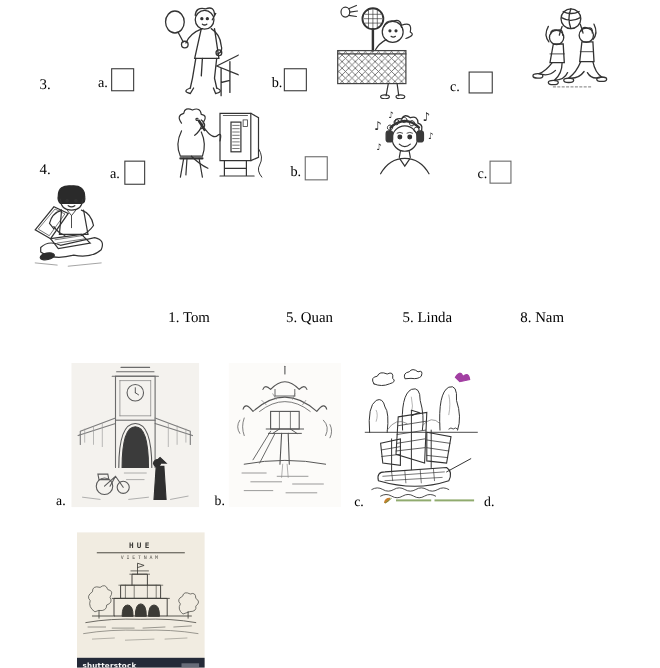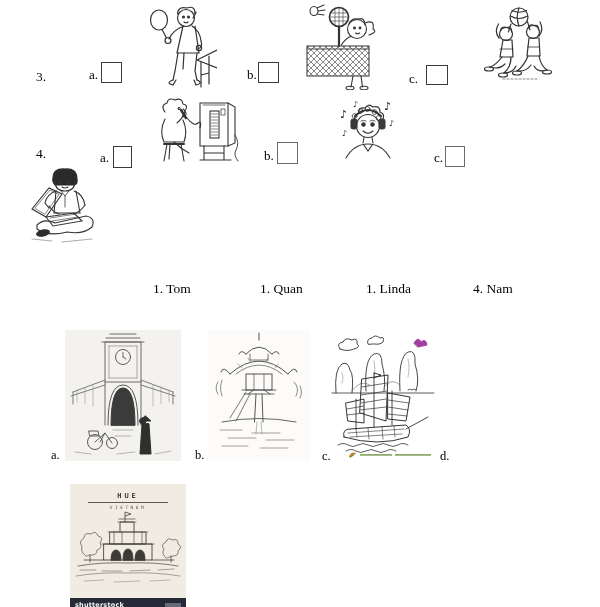--- a/index.html
+++ b/index.html
@@ -185,23 +185,23 @@
       <path d="M22 50 L50 46 L58 54 L29 59 Z"></path>
       <path d="M26 51 L52 47 M28 54 L54 50" stroke-width="0.6"></path>
       <path d="M13 58 Q20 51 31 56 L62 49 Q72 51 68 60 Q59 68 43 65 Q24 70 13 62 Z"></path>
       <ellipse cx="19" cy="66" rx="6.5" ry="3" fill="#2d2d2d" stroke="#2d2d2d" transform="rotate(-12 19 66)"></ellipse>
       <path d="M8 72 L28 74 M38 75 L68 72" stroke-width="0.7" stroke="#888"></path>
     </svg>
   </div>
 
 
   <div class="abs name-item" style="left:105px;top:281px">1. Tom</div>
-  <div class="abs name-item" style="left:212px;top:281px">1. Quan</div>
-  <div class="abs name-item" style="left:318px;top:281px">1. Linda</div>
-  <div class="abs name-item" style="left:425px;top:281px">4. Nam</div>
+  <div class="abs name-item" style="left:212px;top:281px">5. Quan</div>
+  <div class="abs name-item" style="left:318px;top:281px">5. Linda</div>
+  <div class="abs name-item" style="left:425px;top:281px">8. Nam</div>
 
   <div class="abs sketch" style="left:65px;top:330px;width:116px;height:131px;background:#f4f2ee">
     <svg viewBox="0 0 116 131" fill="none" stroke="#777" stroke-width="1" stroke-linecap="round" style="width:100%;height:100%">
       <rect x="40" y="12" width="36" height="40" stroke="#6b6b6b"></rect>
       <path d="M44 16 L72 16 M44 48 L72 48 M44 16 L44 48 M72 16 L72 48" stroke-width="0.6"></path>
       <circle cx="58" cy="27" r="7.5" stroke="#5e5e5e"></circle>
       <path d="M58 27 L58 22.5 M58 27 L61 29" stroke-width="0.8" stroke="#444"></path>
       <path d="M37 12 L79 12 M41 8 L75 8 M45 4 L71 4" stroke="#6b6b6b"></path>
       <path d="M8 62 L40 50 M6 66 L40 55 M8 62 L8 74 M108 62 L76 50 M110 66 L76 55 M108 62 L108 74" stroke="#7b7b7b"></path>
       <path d="M12 60 L12 72 M20 58 L20 74 M28 55 L28 76 M96 57 L96 74 M88 55 L88 76 M104 60 L104 72" stroke-width="0.6" stroke="#999"></path>

